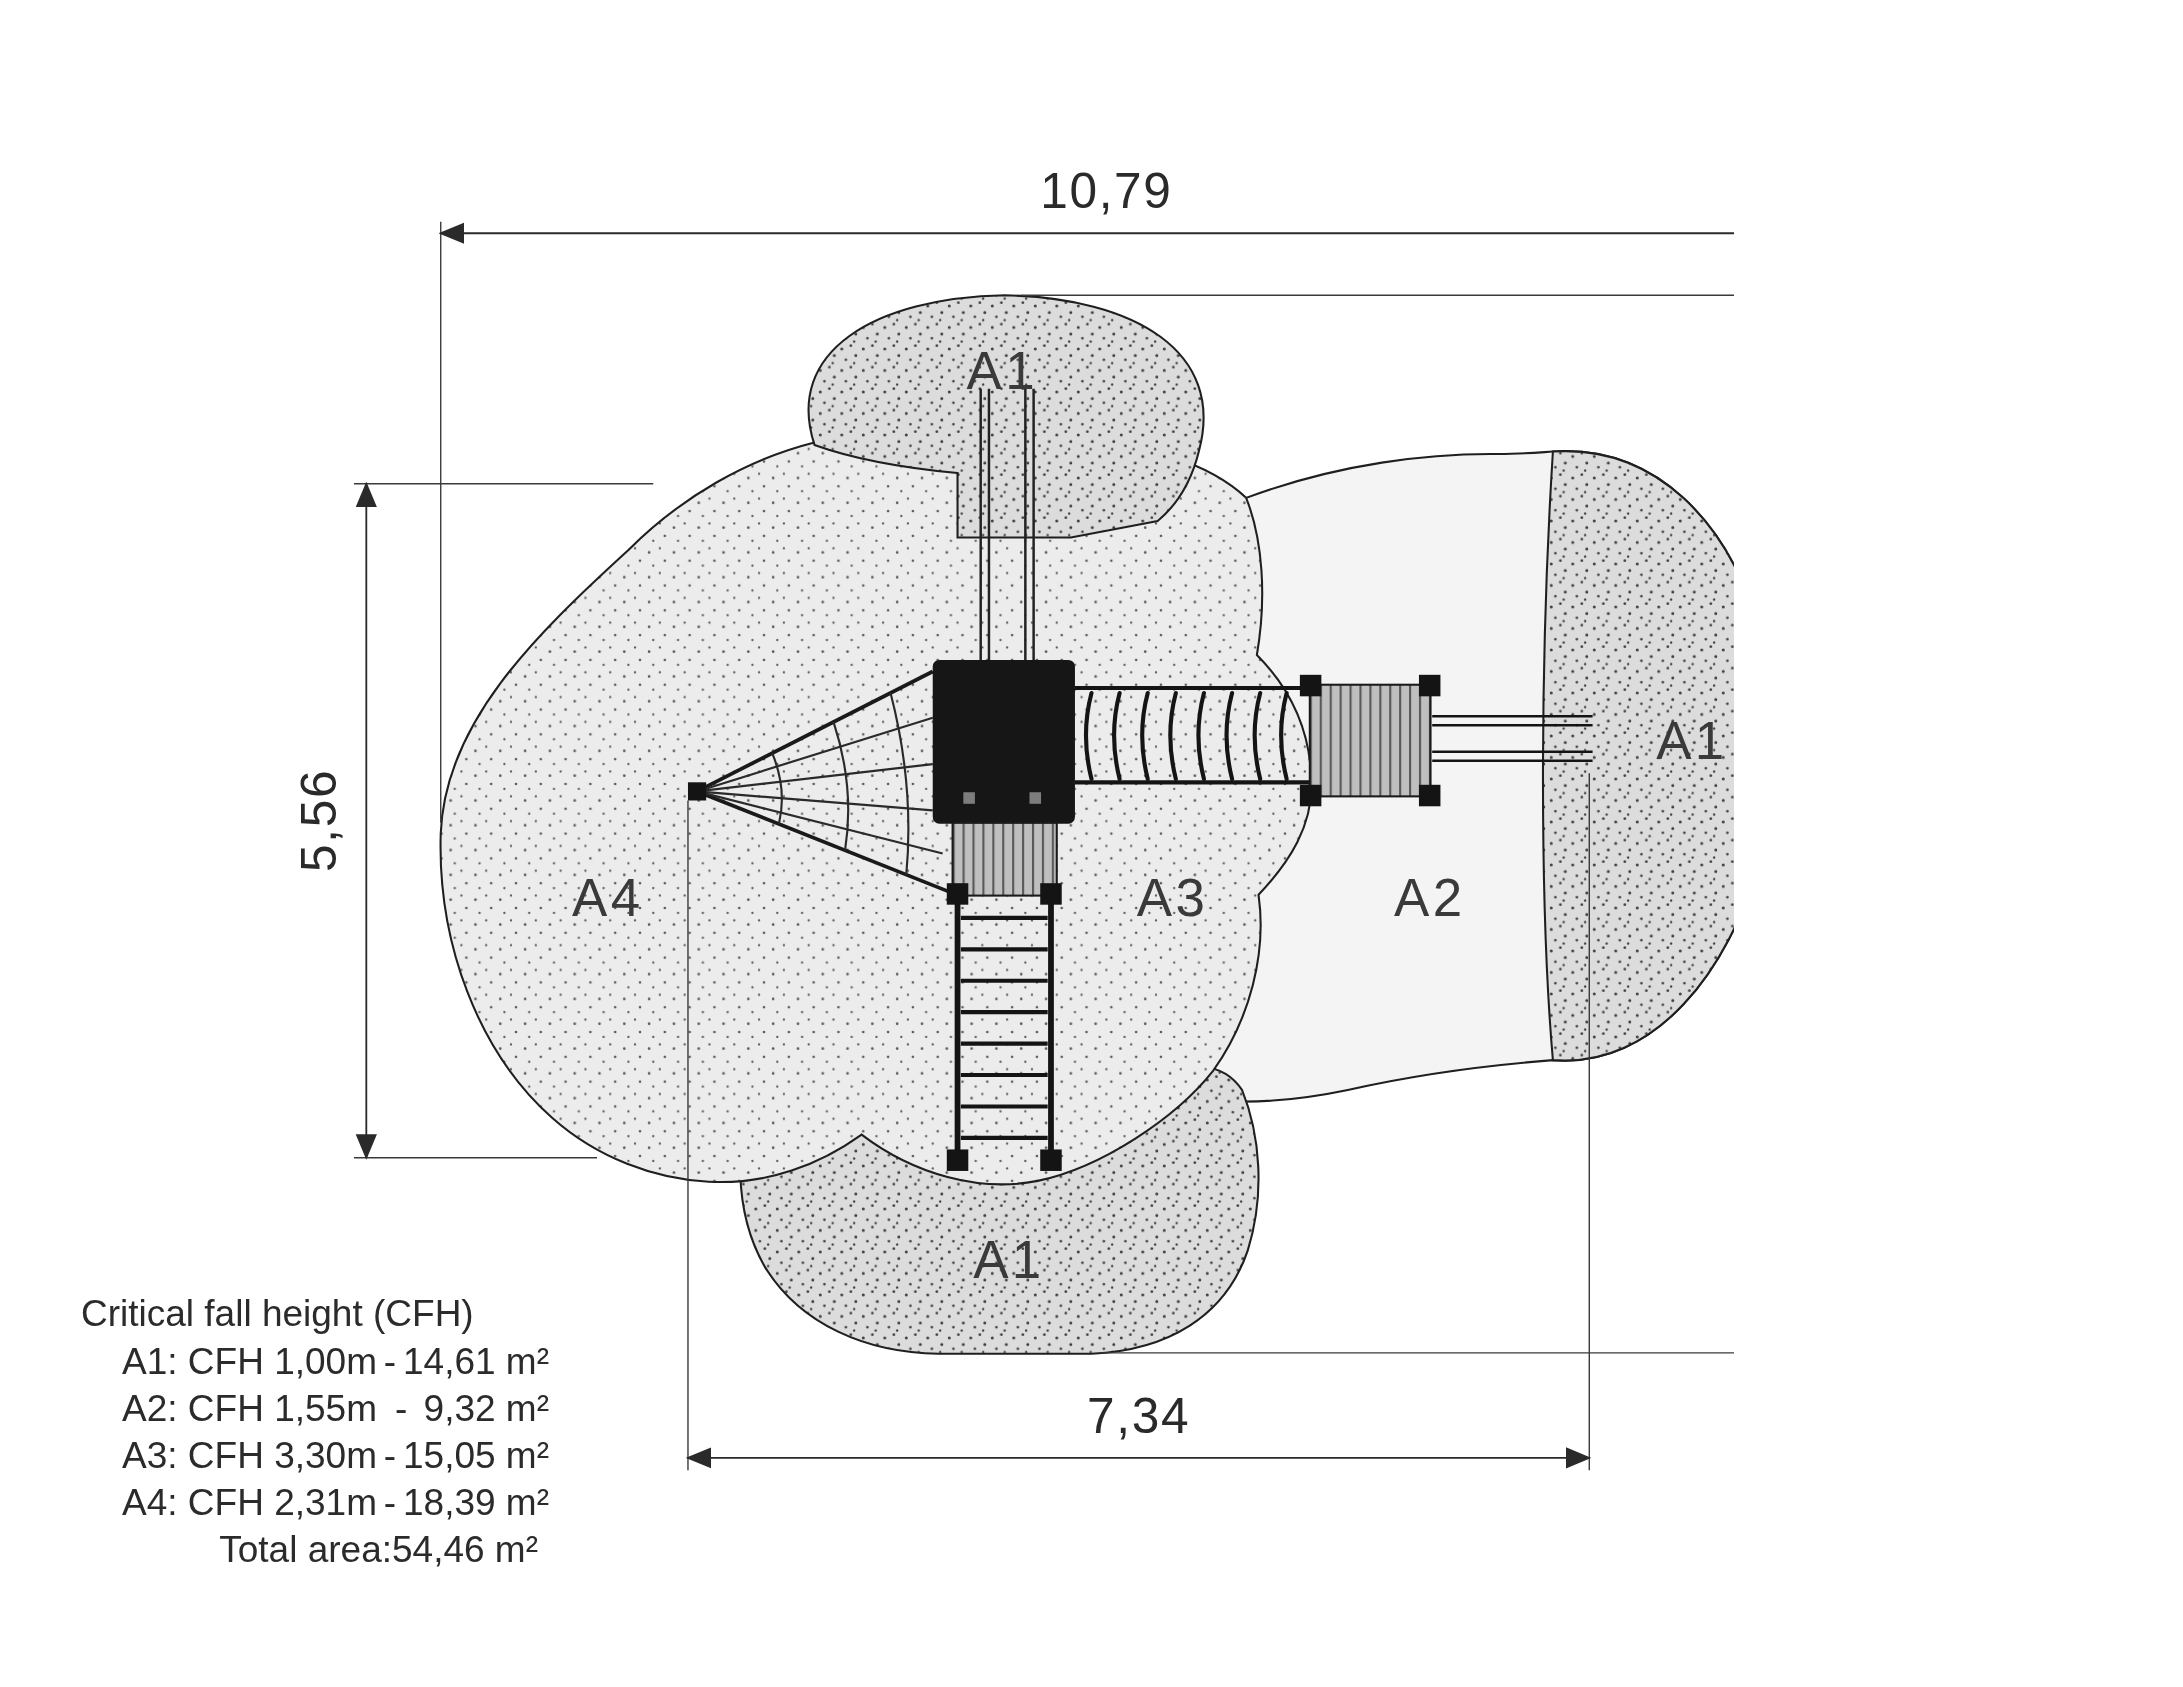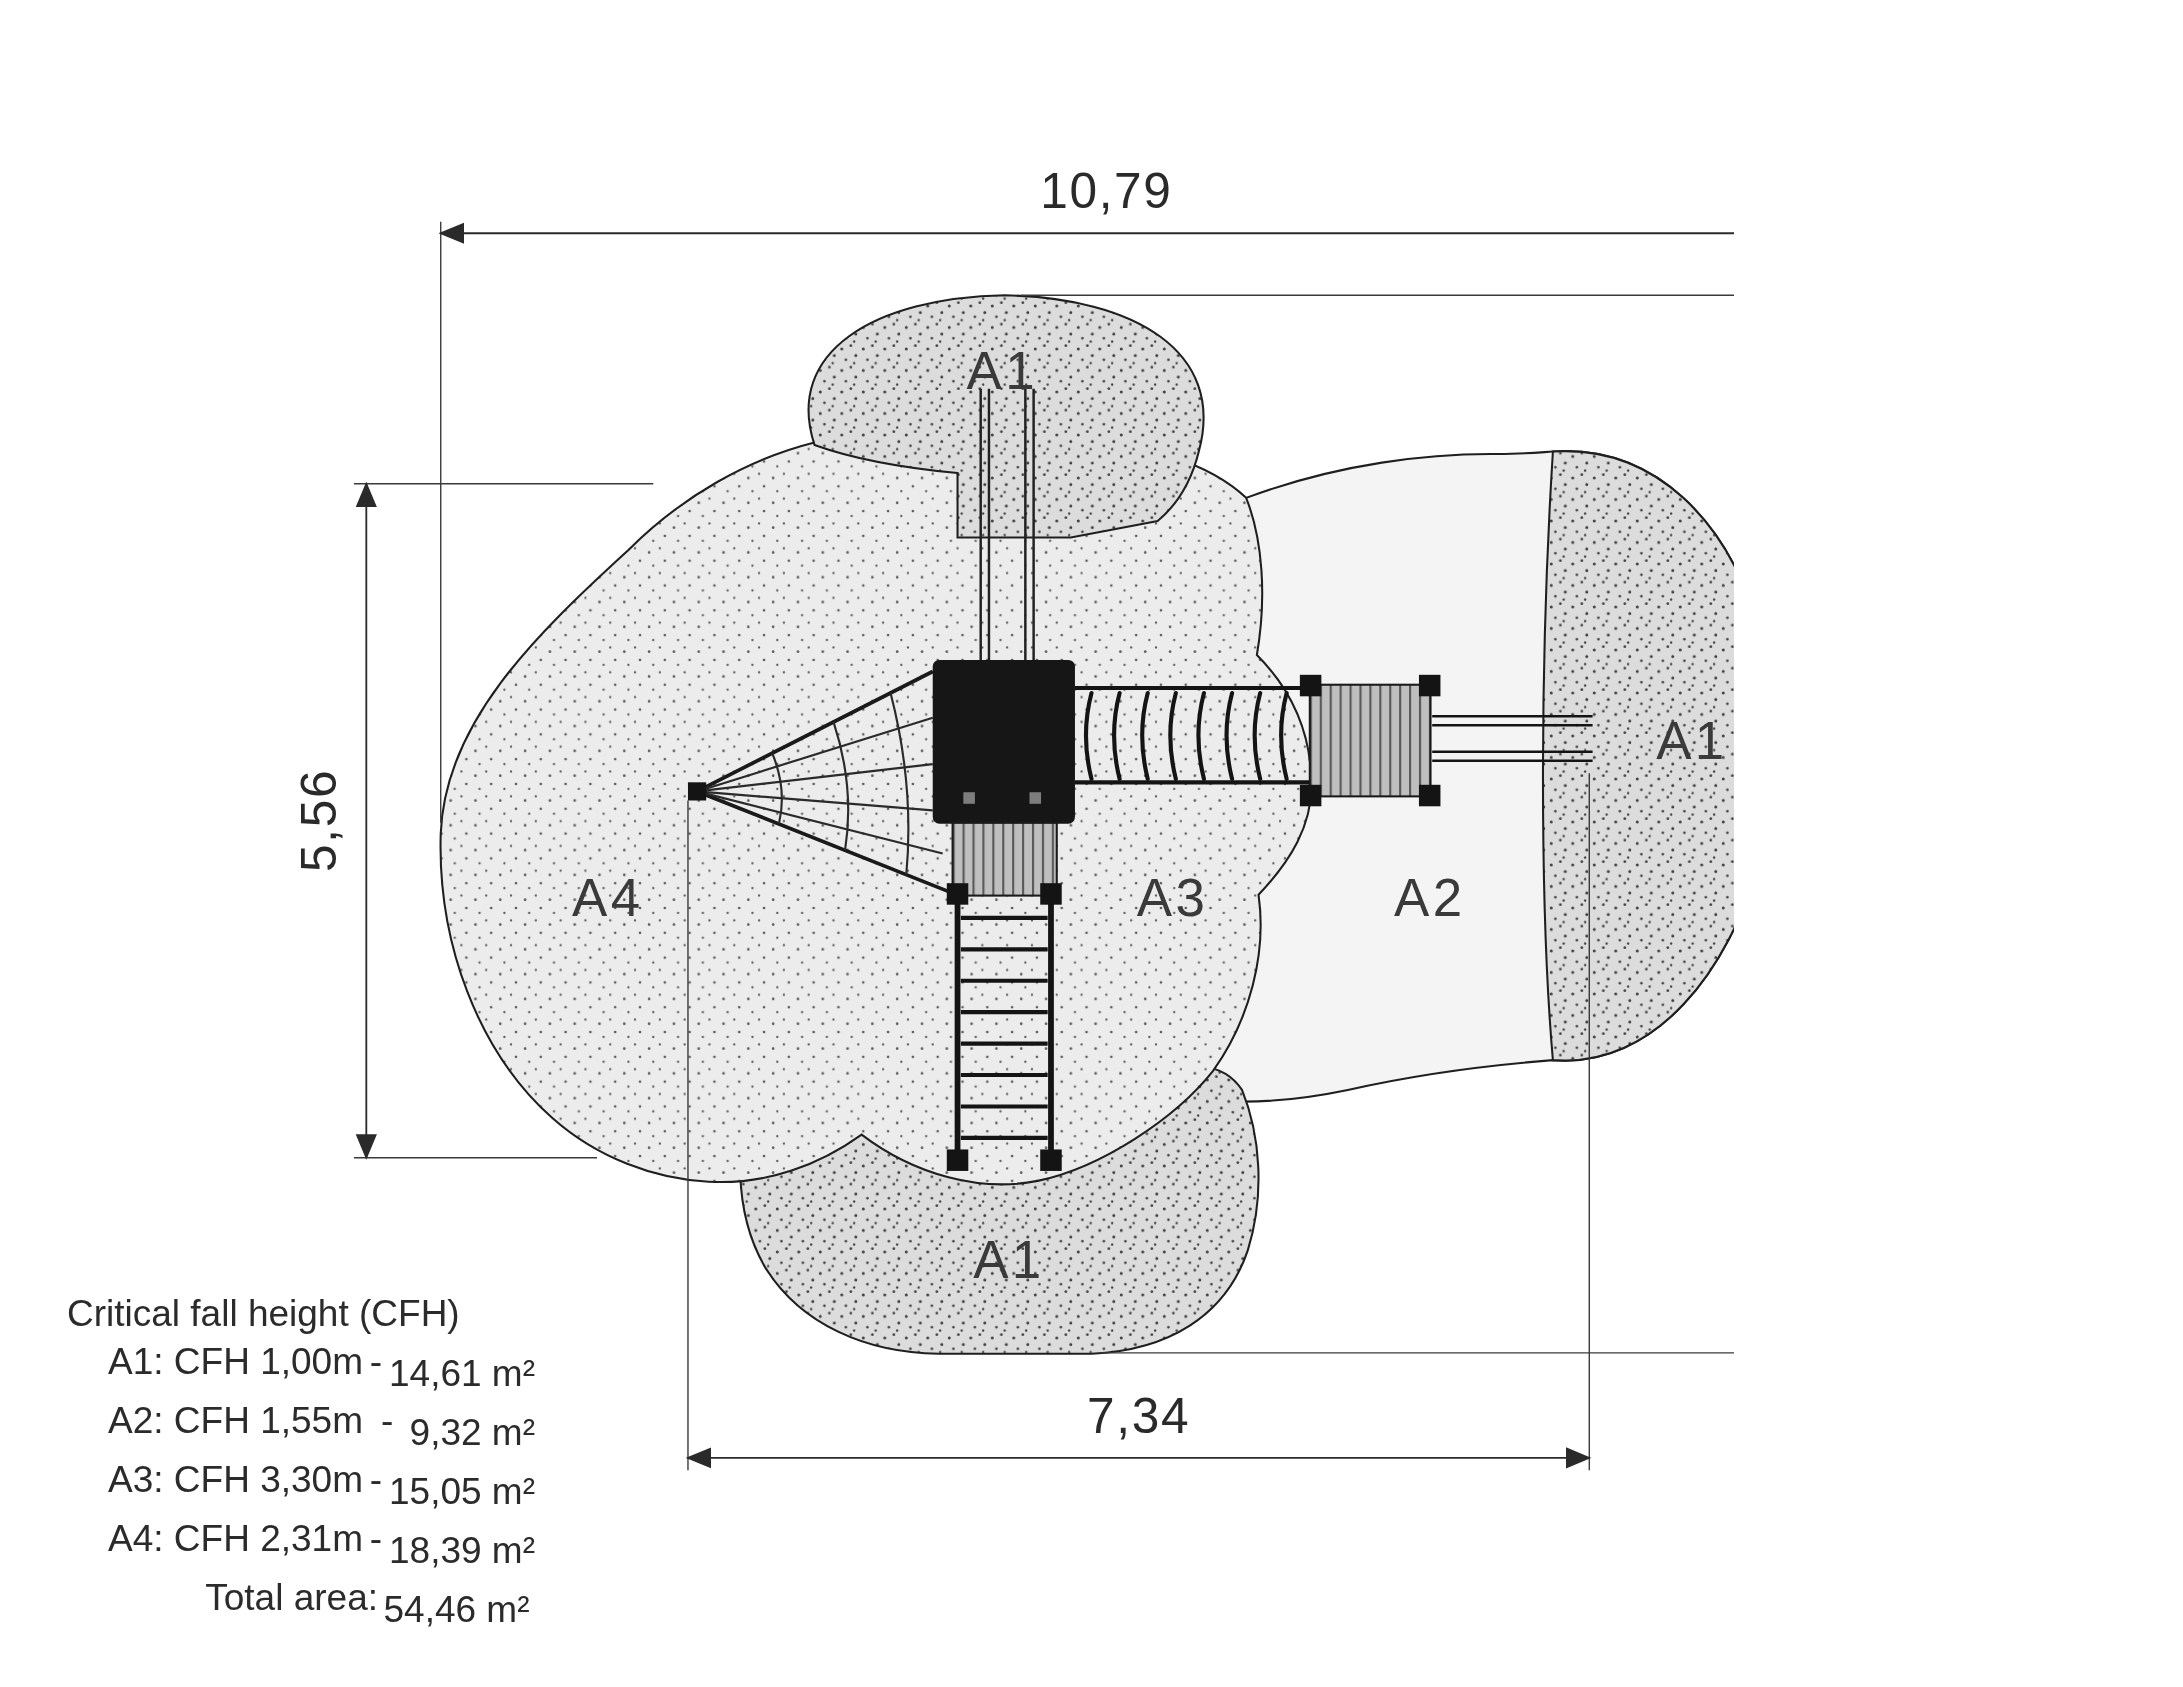--- a/index.html
+++ b/index.html
@@ -8,26 +8,26 @@
   .stage > svg { position:absolute; left:0; top:0; }
 
   
   .outline  { stroke:#1f1f1f; stroke-width:2.5; }
   .dimline  { stroke:#2a2a2a; stroke-width:2.2; fill:none; }
   .extline  { stroke:#3a3a3a; stroke-width:1.7; fill:none; }
   .dim-text { fill:#2a2a2a; font-size:60px; letter-spacing:2px; }
   .zone-label { fill:#3a3a3a; font-size:64px; letter-spacing:4px; }
 
   
-  .legend { position:absolute; left:67px; top:1290px; width:468px; color:#2b2b2b; font-size:37px; }
+  .legend { position:absolute; left:81px; top:1290px; width:468px; color:#2b2b2b; font-size:37px; }
   .legend-title { line-height:48px; }
   .legend-row { display:flex; line-height:47px; }
   .l-label { width:265px; white-space:nowrap;margin-left:41px; }
   .l-sep   { width:46px; text-align:center; }
-  .l-area  { flex:1; text-align:center; white-space:nowrap;margin-top:12px; }
+  .l-area  { flex:1; text-align:left; white-space:nowrap; }
   .l-total-label { width:311px; text-align:right; white-space:nowrap; }
 </style>
 </head>
 <body>
 
 <div class="stage">
 
 <svg width="2183" height="1687" viewBox="0 0 2640 2040">
   <defs>
     <pattern id="dotsA1" width="26" height="26" patternUnits="userSpaceOnUse">

